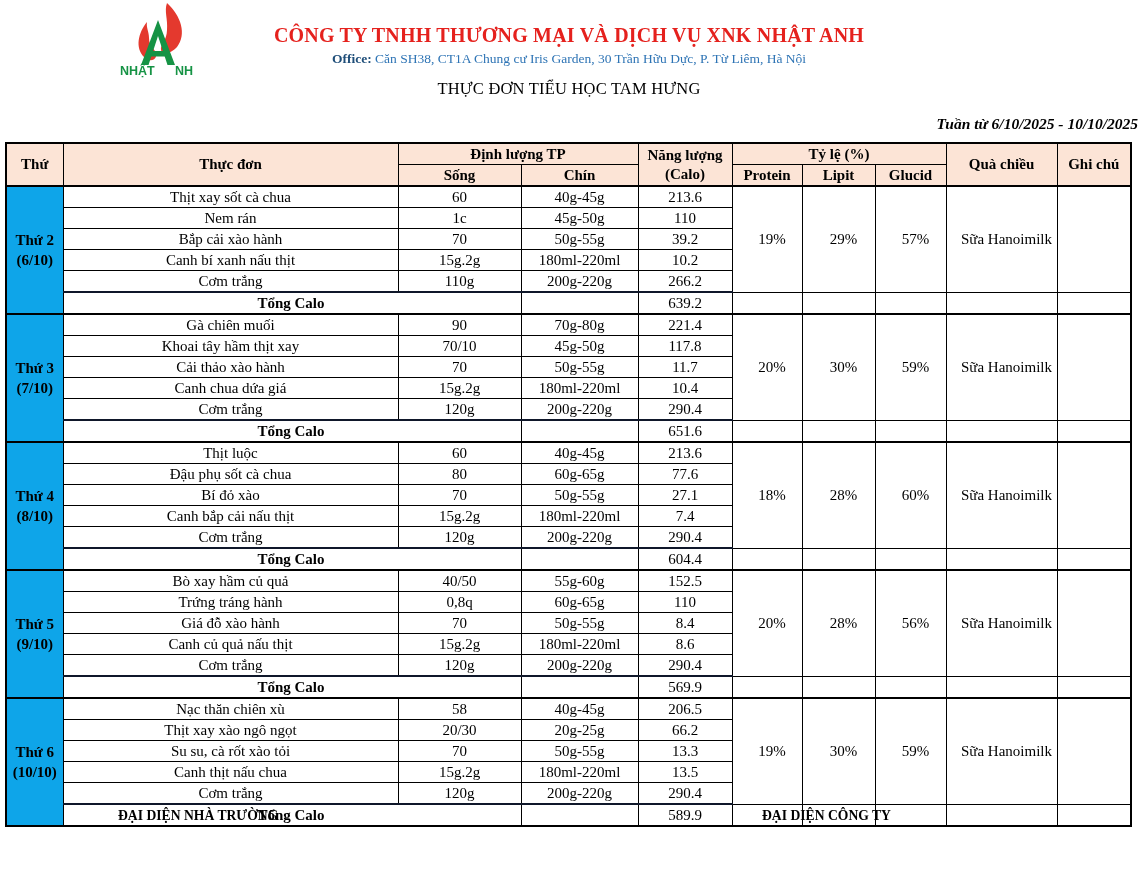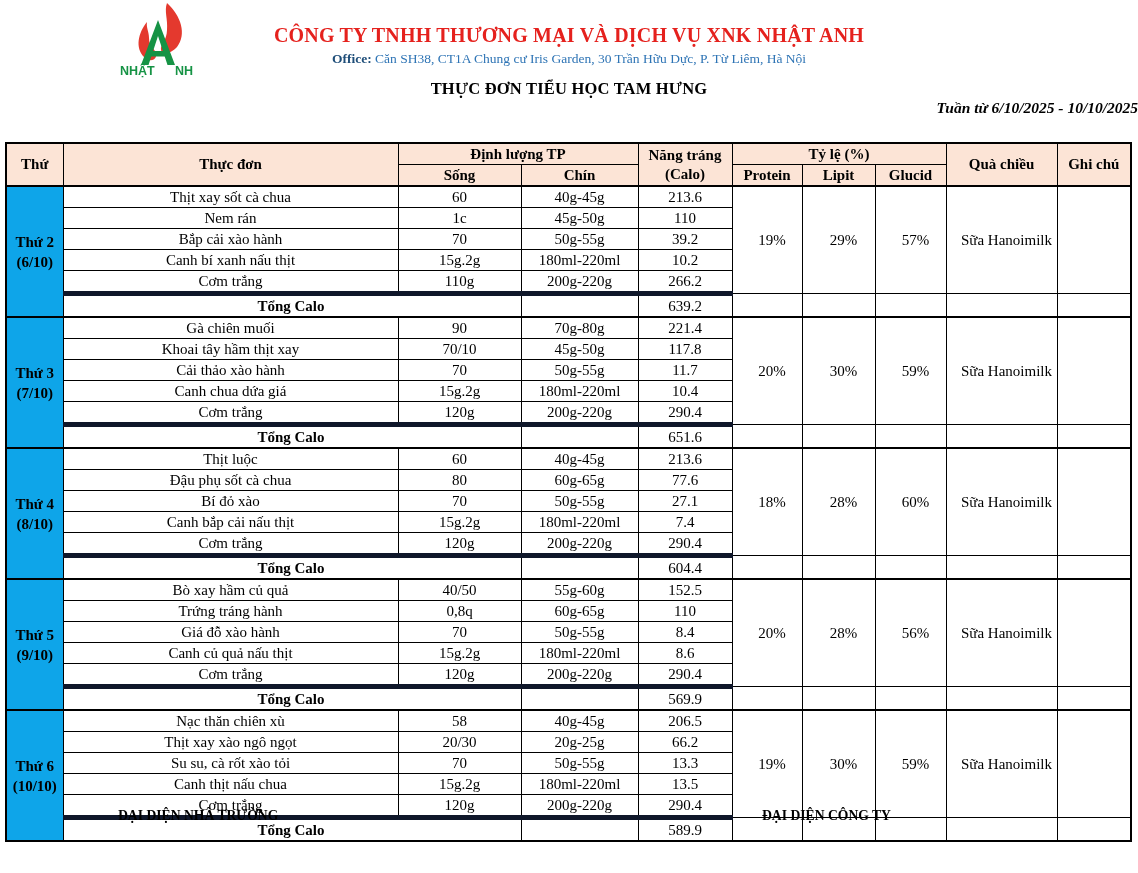--- a/index.html
+++ b/index.html
@@ -6,40 +6,40 @@
   .page{
     position:relative;width:1138px;height:873px;background:#ffffff;
     font-family:"Liberation Serif", serif;color:#000;overflow:hidden;
   }
   
   .logo{position:absolute;left:120px;top:2px;width:76px;height:82px;}
   .head-text{position:absolute;top:24px;left:0;width:1138px;text-align:center;}
   .company{font-size:20px;font-weight:bold;color:#e5211d;letter-spacing:.2px;margin-bottom:4px;}
   .office{font-size:13.5px;color:#2e74b5;margin-bottom:12px;}
   .office b{color:#1f4e79;}
-  .doc-title{font-size:16.5px;font-weight:bold;color:#000;margin-bottom:0;letter-spacing:.2px;}
+  .doc-title{font-size:16.5px;font-weight:normal;color:#000;margin-bottom:16px;letter-spacing:.2px;}
   .doc-week{font-size:15.5px;font-weight:bold;font-style:italic;text-align:right;}
   
   table.menu{
     position:absolute;left:5px;top:142px;width:1127px;
     border-collapse:collapse;table-layout:fixed;
     border:2px solid #000;
   }
   .menu th,.menu td{
     border:1px solid #000;height:20px;padding:0 2px;
     font-size:15px;line-height:19px;text-align:center;vertical-align:middle;
     overflow:hidden;white-space:nowrap;
   }
   .menu th{background:#fce4d6;font-weight:bold;}
   tr.h1 th.hd2{border-bottom-width:2px;}
   tr.h2 th{border-bottom-width:2px;}
   .two-line{line-height:19px;}
   
   tr.rd td{border-bottom:1px dotted #444;}
-  tr.rl td{border-bottom:5px solid #0f172a;margin-left:16px;}
+  tr.rl td{border-bottom:2px solid #0f172a;margin-left:16px;}
   tr.rt td{border-bottom:2px solid #000;}
   tr.rd td.thu{border-bottom:2px solid #000;}
   tr.rd td.merge{border-bottom:1px solid #000;padding-left:12px;}
   td.thu{background:#0ea5e9;font-weight:bold;}
   td.thu div{line-height:20px;}
   td.tl{text-align:center;font-weight:bold;padding-right:4px;}
   
   .sig{position:absolute;top:806px;font-size:15.5px;font-weight:bold;letter-spacing:0;
        transform:scaleX(.88);transform-origin:left center;white-space:nowrap;}
   .sig-left{left:118px;}
@@ -82,21 +82,21 @@
         <col style="width:71px">
       <col style="width:111px">
         <col style="width:74px">
     </colgroup>
     <tbody>
     <tr class="h1">
       <th rowspan="2" class="hd2">Thứ</th>
       <th rowspan="2" class="hd2">Thực đơn</th>
       <th colspan="2">Định lượng TP</th>
       <th rowspan="2" class="hd2">
-        <div class="two-line">Năng tráng</div>
+        <div class="two-line">Năng lượng</div>
         <div class="two-line">(Calo)</div>
       </th>
       <th colspan="3">Tỷ lệ (%)</th>
       <th rowspan="2" class="hd2">Quà chiều</th>
       <th rowspan="2" class="hd2">Ghi chú</th>
     </tr>
     <tr class="h2">
       <th>Sống</th>
       <th>Chín</th>
       <th>Protein</th>

